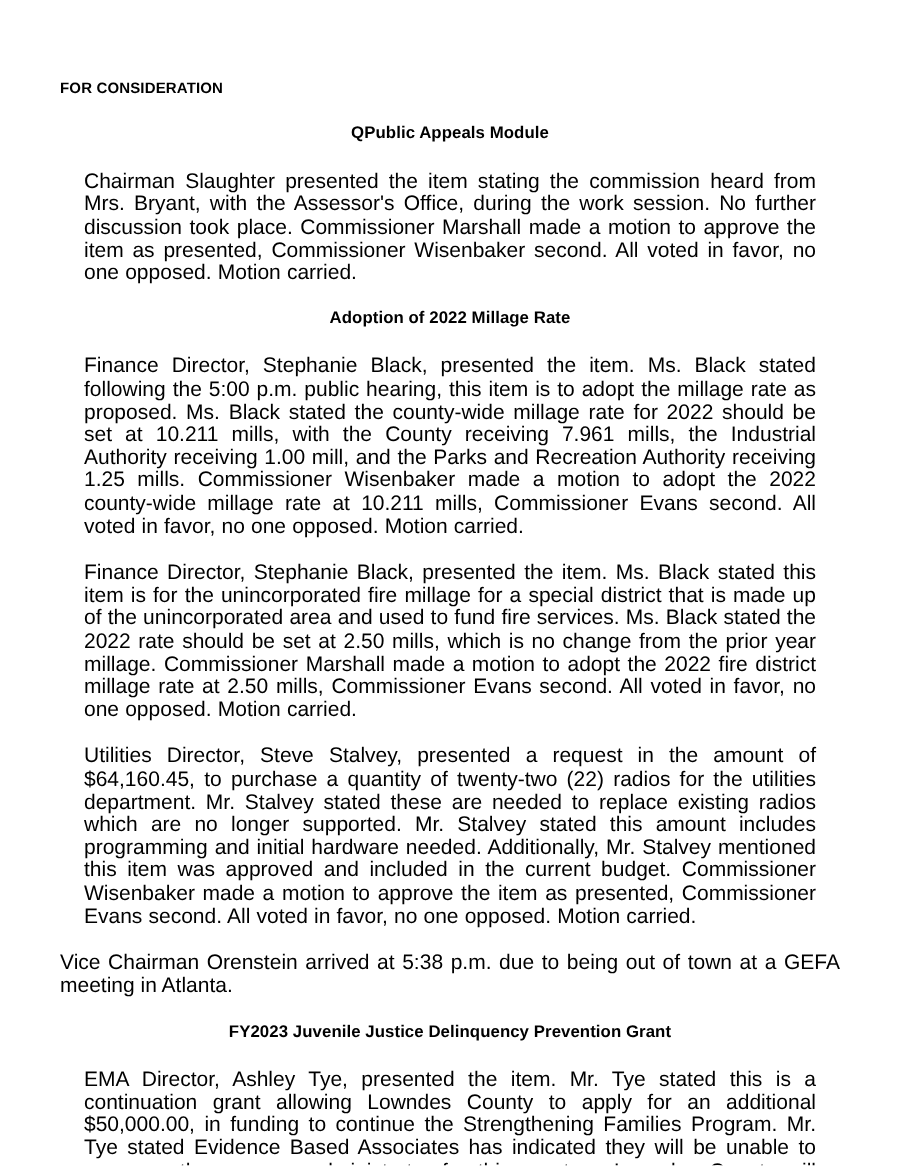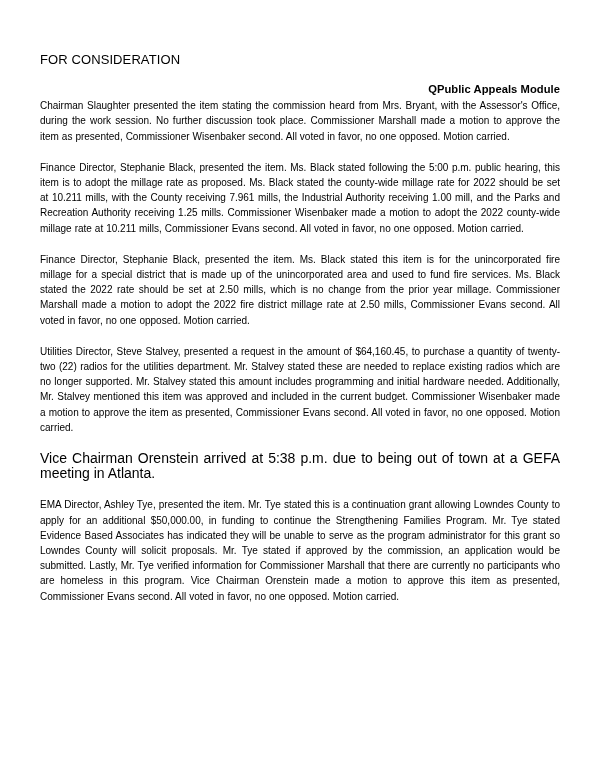--- a/index.html
+++ b/index.html
@@ -21,42 +21,42 @@
     height: 777px;
     background: #ffffff;
     box-sizing: border-box;
     padding: 52px 40px 0 40px;
     overflow: hidden;
   }
   .doc-body {
     width: 520px;
   }
   .section-title {
-    font-size: 13px;
-    font-weight: normal;
+    font-size: 10px;
+    font-weight: bold;
     line-height: 15px;
     letter-spacing: 0.1px;
     margin: 0 0 15px 0;
     text-align: left;
   }
   .item {
     margin: 0 0 16px 0;
   }
   .item-heading {
     font-size: 11.2px;
     font-weight: bold;
     line-height: 15.2px;
     letter-spacing: 0.05px;
     margin: 0 0 1px 0;
-    text-align: right;
+    text-align: center;
   }
   .item-para {
-    font-size: 10px;
+    font-size: 14px;
     line-height: 15.2px;
-    margin: 0;
+    margin: 16px;
     text-align: justify;
     text-justify: inter-word;
     word-spacing: 0.2px;
     hyphens: none;
   }
   .standalone-para {
     font-size: 14px;
     line-height: 15.2px;
     margin: 0 0 16px 0;
     text-align: justify;
@@ -73,31 +73,33 @@
   <div class="doc-body">
 
     <h1 class="section-title">FOR CONSIDERATION</h1>
 
     <div class="item">
       <h2 class="item-heading">QPublic Appeals Module</h2>
       <p class="item-para">Chairman Slaughter presented the item stating the commission heard from Mrs. Bryant, with the Assessor's Office, during the work session.  No further discussion took place.  Commissioner Marshall made a motion to approve the item as presented, Commissioner Wisenbaker second.  All voted in favor, no one opposed.  Motion carried.</p>
     </div>
 
     <div class="item">
+      <h2 class="item-heading">Adoption of 2022 Millage Rate</h2>
       <p class="item-para">Finance Director, Stephanie Black, presented the item.  Ms. Black stated following the 5:00 p.m. public hearing, this item is to adopt the millage rate as proposed.  Ms. Black stated the county-wide millage rate for 2022 should be set at 10.211 mills, with the County receiving 7.961 mills, the Industrial Authority receiving 1.00 mill, and the Parks and Recreation Authority receiving 1.25 mills.  Commissioner Wisenbaker made a motion to adopt the 2022 county-wide millage rate at 10.211 mills, Commissioner Evans second.  All voted in favor, no one opposed.  Motion carried.</p>
     </div>
 
     <div class="item">
       <p class="item-para">Finance Director, Stephanie Black, presented the item.   Ms. Black stated this item is for the unincorporated fire millage for a special district that is made up of the unincorporated area and used to fund fire services.  Ms. Black stated the 2022 rate should be set at 2.50 mills, which is no change from the prior year millage.   Commissioner Marshall made a motion to adopt the 2022 fire district millage rate at 2.50 mills, Commissioner Evans second.  All voted in favor, no one opposed.  Motion carried.</p>
     </div>
 
     <div class="item">
       <p class="item-para">Utilities Director, Steve Stalvey, presented a request in the amount of $64,160.45, to purchase a quantity of twenty-two (22) radios for the utilities department.  Mr. Stalvey stated these are needed to replace existing radios which are no longer supported.   Mr. Stalvey stated this amount includes programming and initial hardware needed. Additionally, Mr. Stalvey mentioned this item was approved and included in the current budget.  Commissioner Wisenbaker made a motion to approve the item as presented, Commissioner Evans second.  All voted in favor, no one opposed.  Motion carried.</p>
     </div>
 
     <p class="standalone-para">Vice Chairman Orenstein arrived at 5:38 p.m. due to being out of town at a GEFA meeting in Atlanta.</p>
 
     <div class="item">
+      <h2 class="item-heading">FY2023 Juvenile Justice Delinquency Prevention Grant</h2>
       <p class="item-para">EMA Director, Ashley Tye, presented the item.  Mr. Tye stated this is a continuation grant allowing Lowndes County to apply for an additional $50,000.00, in funding to continue the Strengthening Families Program.  Mr. Tye stated Evidence Based Associates has indicated they will be unable to serve as the program administrator for this grant so Lowndes County will solicit proposals.  Mr. Tye stated if approved by the commission, an application would be submitted.  Lastly, Mr. Tye verified information for Commissioner Marshall that there are currently no participants who are homeless in this program.   Vice Chairman Orenstein made a motion to approve this item as presented, Commissioner Evans second.  All voted in favor, no one opposed.  Motion carried.</p>
     </div>
 
   </div>
 </div>
 
 </body></html>

